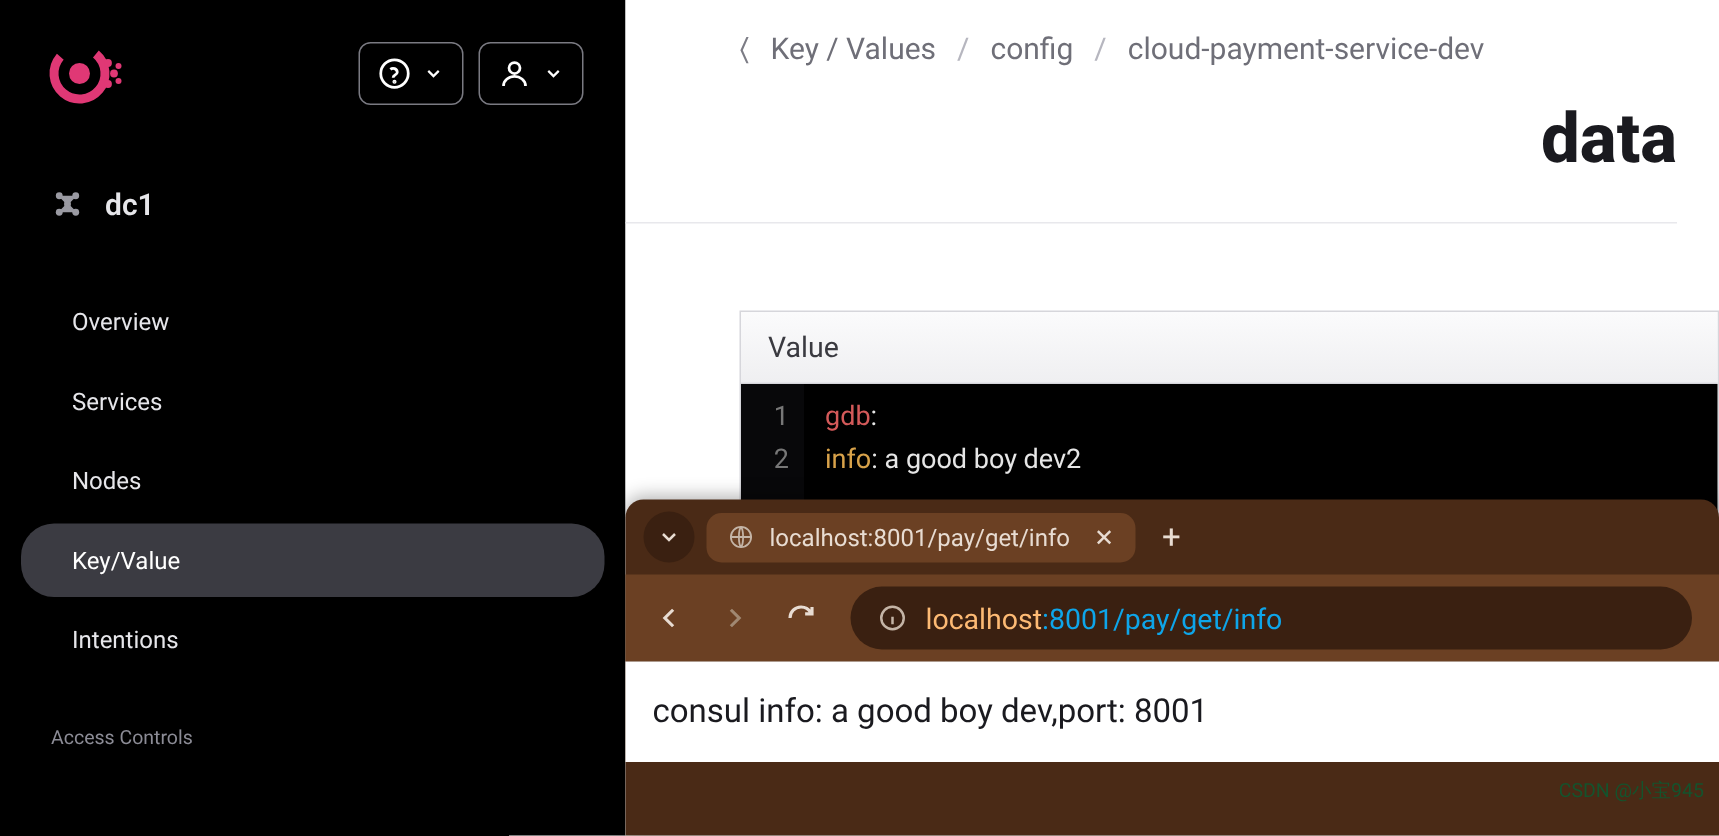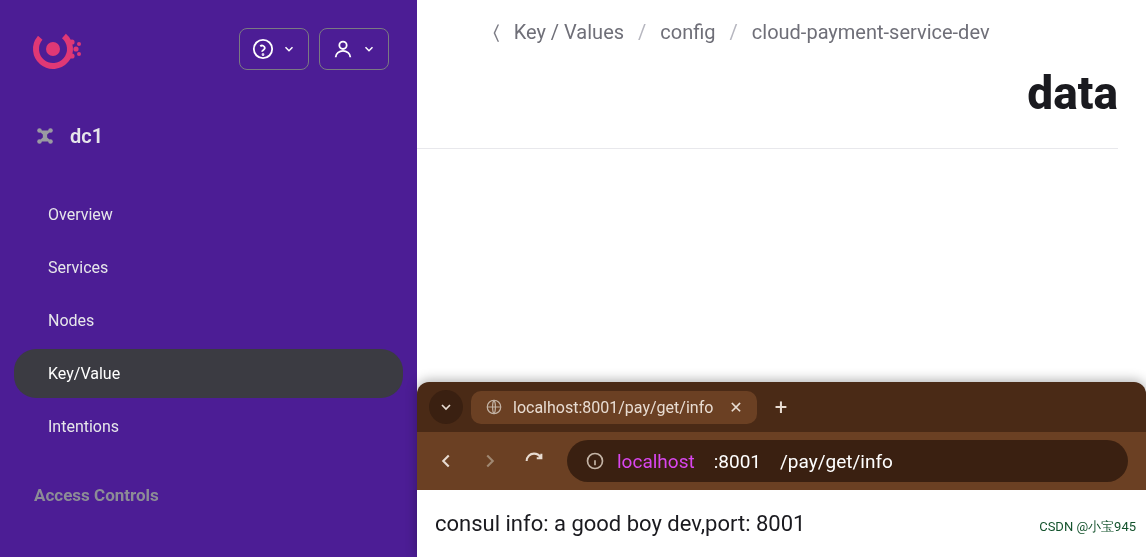--- a/index.html
+++ b/index.html
@@ -1,57 +1,57 @@
 <!DOCTYPE html>
 <html><head>
 <meta charset="utf-8">
 <style>
 * { margin:0; padding:0; box-sizing:border-box; font-family:-apple-system,BlinkMacSystemFont,"Segoe UI",Roboto,sans-serif; }
 body { width:1146px; height:557px; overflow:hidden; background:#fff; position:relative; }
 
-.sidebar { position:absolute; left:0; top:0; width:417px; height:557px; background:#4c1d95; color:#fff; }
+.sidebar { position:absolute; left:0; top:0; width:417px; height:557px; background:#000000; color:#fff; }
 .sb-top { display:flex; align-items:center; justify-content:space-between; padding:22px 28px 10px 28px; }
 .logo { width:54px; height:54px; position:relative; }
 .logo svg { width:54px; height:54px; }
 .top-ctrls { display:flex; gap:10px; }
 .pill { border:1.5px solid #7a7a82; border-radius:8px; height:42px; display:flex; align-items:center; justify-content:center; gap:8px; padding:0 12px; cursor:pointer; }
 .pill svg { stroke:#fff; }
 .dc-row { display:flex; align-items:center; gap:14px; padding:16px 34px; margin-top:22px; color:#e6e6ea; font-size:20px; font-weight:600; }
 .nav { margin-top:26px; }
 .nav-item { padding:15px 34px; font-size:16px; font-weight:400; color:#e6e6ea; cursor:pointer; border-radius:8px; margin:4px 14px; }
 .nav-item.active { background:#3b3b42; color:#fff;border-radius:22px; }
-.section-label { padding:10px 34px; margin-top:24px; font-size:17px; color:#8c8c96; font-weight:700; }
+.section-label { padding:10px 34px; margin-top:24px; font-size:13px; color:#8c8c96; font-weight:400; }
 
 .main { position:absolute; left:417px; top:0; right:0; height:557px; background:#fff; padding:20px 0 0 0; }
 .crumbs { display:flex; align-items:center; gap:14px; color:#7c7c85; font-size:20px; padding:0 28px 4px 76px; }
 .crumbs .chev { color:#7c7c85; }
 .crumb-link { color:#6f6f78; cursor:pointer; }
 .crumb-sep { color:#b6b6bf; }
 .title { font-size:46px; font-weight:800; color:#1a1a1f; padding:18px 0 28px 76px; border-bottom:1px solid #e8e8ec; margin:0 28px 0 0;text-align:right; }
 .value-panel { margin:58px 0 0 76px; border:1px solid #d6d6db; }
 .value-hd { background:linear-gradient(#fbfbfc,#efeff1); border-bottom:1px solid #d6d6db; padding:12px 18px; font-size:19px; color:#3a3a40; }
 .code { background:#000; color:#ddd; font-family:Consolas,Menlo,monospace; font-size:18px; line-height:1.6; min-height:86px; display:flex; }
 .gutter { background:#08080a; color:#777; text-align:right; padding:8px 10px; min-width:42px; user-select:none; }
 .codebody { padding:8px 14px; }
 .kred { color:#d45a5a; }
 .korg { color:#d8a24a; }
 .kwht { color:#e6e6e6; }
 
-.browser { position:absolute; left:417px; bottom:0; width:729px; height:175px; background:#4a2a16; border-top-left-radius:12px; border-top-right-radius:12px; box-shadow:0 -2px 12px rgba(0,0,0,.3); }
+.browser { position:absolute; left:417px; bottom:0; width:729px; height:224px; background:#4a2a16; border-top-left-radius:12px; border-top-right-radius:12px; box-shadow:0 -2px 12px rgba(0,0,0,.3); }
 .tabbar { display:flex; align-items:center; height:50px; padding:0 12px; gap:8px; }
 .circbtn { width:34px; height:34px; border-radius:50%; background:#3a2011; display:flex; align-items:center; justify-content:center; cursor:pointer; }
 .tab { display:flex; align-items:center; gap:10px; background:#6b4023; color:#e8dcd2; padding:7px 14px; border-radius:10px; font-size:16px; max-width:330px; }
 .tab .globe { width:18px; height:18px; }
 .tab .close { margin-left:6px; cursor:pointer; }
 .plus { color:#e8dcd2; font-size:22px; padding:0 10px; cursor:pointer; }
 .addrrow { display:flex; align-items:center; height:58px; padding:0 18px; gap:22px; background:#6b4023; }
 .navicon { color:#e8dcd2; cursor:pointer; display:flex; }
 .addrbar { flex:1; background:#3a2011; border-radius:24px; height:42px; display:flex; align-items:center; padding:0 18px; gap:12px; color:#e8dcd2; font-size:19px; }
-.addrbar .host { color:#d946ef; }
-.addrbar .rest { color:#ffffff;margin-left:19px; }
+.addrbar .host { color:#fdba74; }
+.addrbar .rest { color:#0ea5e9; }
 .page { background:#fff; height:67px; display:flex; align-items:center; padding:4px 18px; font-size:22px; color:#1a1a1f; }
 .watermark { position:absolute; right:10px; bottom:21px; font-size:13px; color:#14532d; }
 </style>
 </head>
 <body>
 
 <div class="sidebar">
   <div class="sb-top">
     <div class="logo">
       <svg viewBox="0 0 54 54">
@@ -110,20 +110,33 @@
 <div class="main">
   <div class="crumbs">
     <span class="chev">〈</span>
     <span class="crumb-link">Key / Values</span>
     <span class="crumb-sep">/</span>
     <span class="crumb-link">config</span>
     <span class="crumb-sep">/</span>
     <span class="crumb-link">cloud-payment-service-dev</span>
   </div>
   <div class="title">data</div>
+  <div class="value-panel">
+    <div class="value-hd">Value</div>
+    <div class="code">
+      <div class="gutter">
+        <div>1</div>
+        <div>2</div>
+      </div>
+      <div class="codebody">
+        <div><span class="kred">gdb</span><span class="kwht">:</span></div>
+        <div><span>  </span><span class="korg">info</span><span class="kwht">: a good boy dev2</span></div>
+      </div>
+    </div>
+  </div>
 </div>
 
 <div class="browser">
   <div class="tabbar">
     <div class="circbtn">
       <svg width="16" height="16" viewBox="0 0 24 24" fill="none" stroke="#e8dcd2" stroke-width="2.5">
           <path d="M6 9l6 6 6-6"></path>
         </svg>
     </div>
     <div class="tab">

